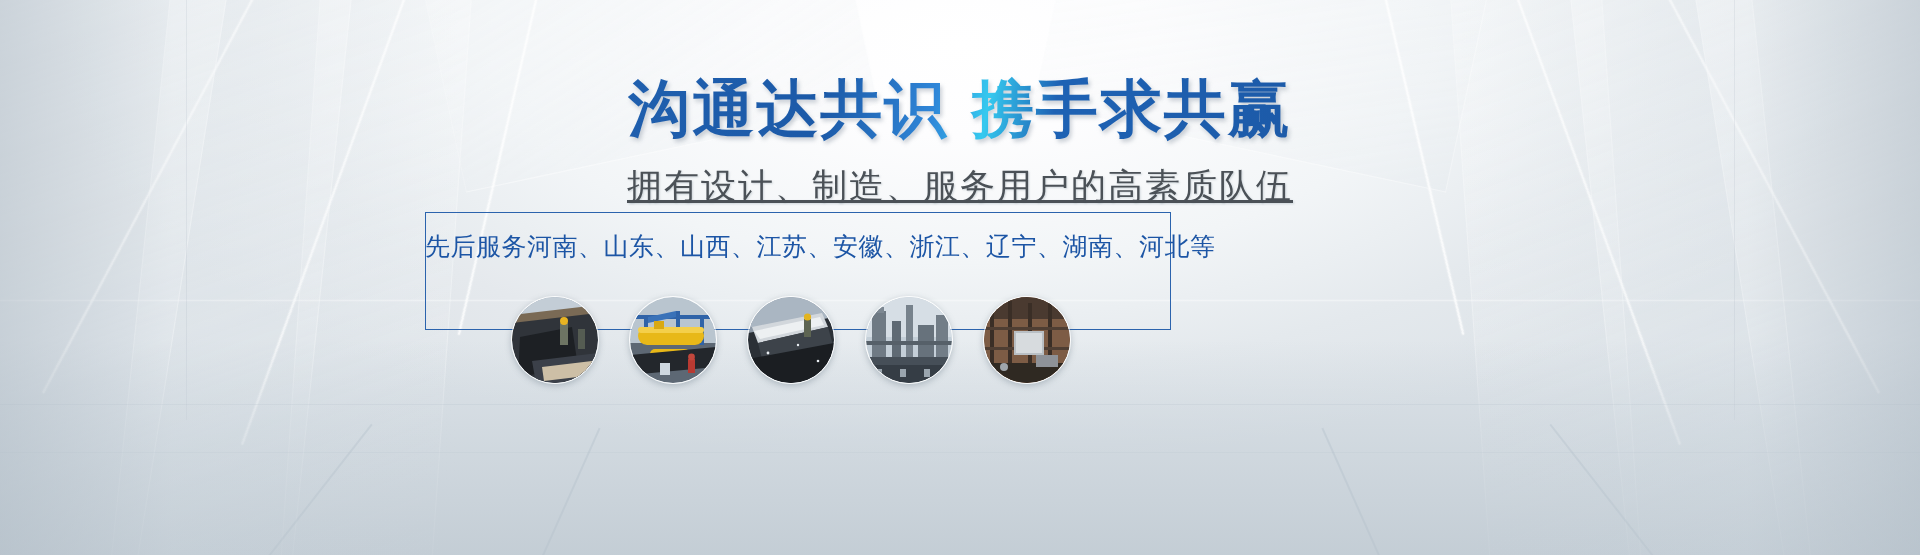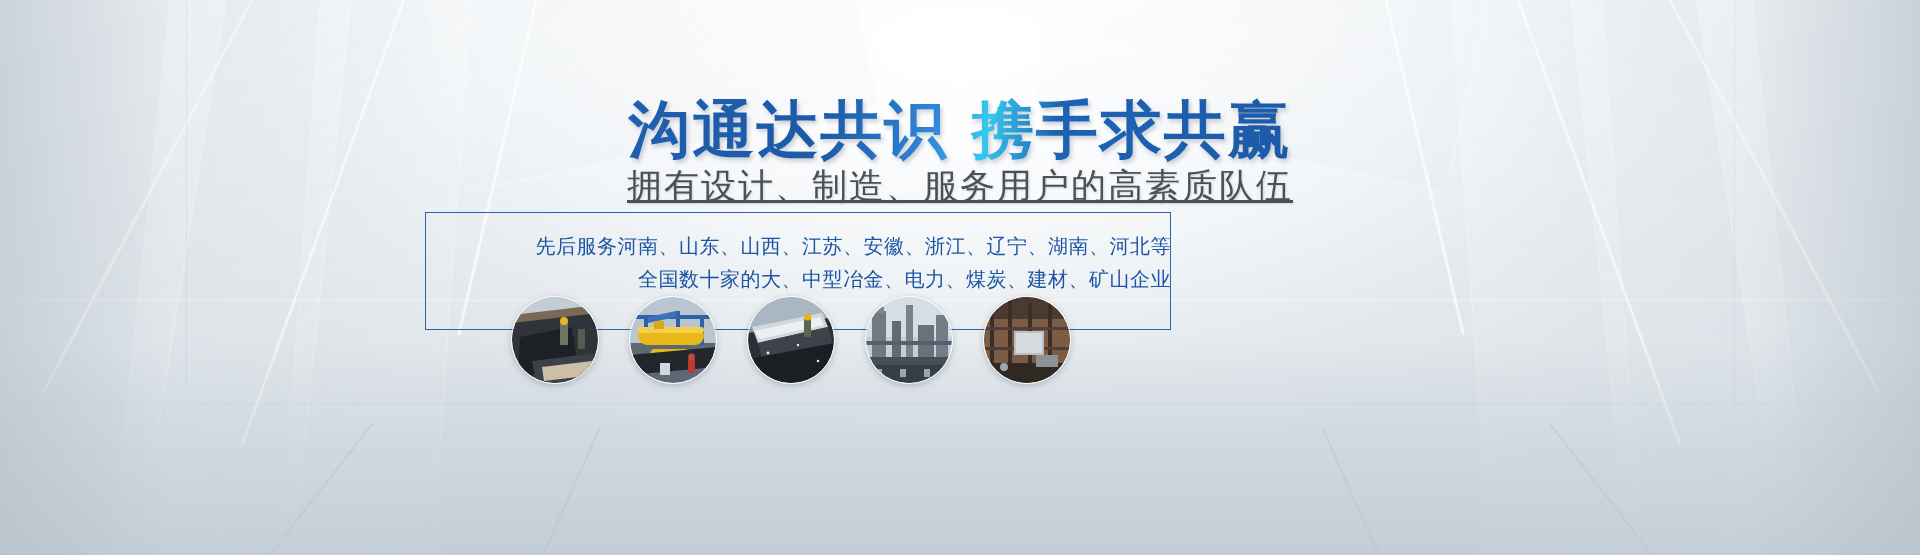--- a/index.html
+++ b/index.html
@@ -37,21 +37,20 @@
     position:absolute;background:rgba(255,255,255,.75);
     box-shadow:0 0 2px rgba(255,255,255,.9);
   }
   .seam-d{position:absolute;background:rgba(163,177,189,.40);}
 
   
   .headline{
     position:absolute;left:0;right:0;top:78px;text-align:center;
     font-size:62px;font-weight:bold;letter-spacing:2px;line-height:1;
     white-space:nowrap;
-    margin-top:21px;
   }
   .headline .seg{
     background:linear-gradient(100deg,#1f5fae 0%,#1c5aa8 30%,#2f86d8 46%,#35c9ef 54%,#1e62b4 64%,#1c5aa8 100%);
     -webkit-background-clip:text;background-clip:text;color:transparent;
     -webkit-text-fill-color:transparent;
     filter:drop-shadow(2px 3px 2px rgba(120,135,150,.38));
   }
   .subtitle{
     position:absolute;left:0;right:0;top:163px;text-align:center;
     font-size:35px;color:#4b5157;letter-spacing:2px;white-space:nowrap;
@@ -60,21 +59,21 @@
   }
 
   
   .frame{
     position:absolute;left:425px;top:212px;width:746px;height:118px;
     border:1.6px solid #2b63ad;box-sizing:border-box;
     background:rgba(255,255,255,.04);
   }
   .frame-lines{
     position:absolute;left:425px;top:230px;width:746px;
-    text-align:right;color:#1c55a5;font-size:20px;line-height:33px;
+    text-align:left;color:#1c55a5;font-size:25px;line-height:33px;
     letter-spacing:.5px;white-space:nowrap;
   }
 
   
   .circles{position:absolute;left:511px;top:296px;width:560px;height:100px;}
   .circ{
     position:absolute;top:0;width:86px;height:86px;border-radius:50%;
     overflow:hidden;border:1.5px solid rgba(255,255,255,.85);
     box-shadow:0 2px 6px rgba(90,105,120,.35);
   }
@@ -128,21 +127,20 @@
 
   <div class="headline">
     <span class="seg">沟通达共识 携手求共赢</span>
   </div>
 
   <div class="subtitle">拥有设计、制造、服务用户的高素质队伍</div>
 
   <div class="frame"></div>
   <div class="frame-lines">
     <div>先后服务河南、山东、山西、江苏、安徽、浙江、辽宁、湖南、河北等</div>
-    <div>全国数十家的大、中型冶金、电力、煤炭、建材、矿山企业</div>
   </div>
 
   <div class="circles">
 
     <div class="circ" style="left:0;">
       <svg viewBox="0 0 86 86" preserveAspectRatio="xMidYMid slice">
         <defs>
             <clipPath id="c1">
               <circle cx="43" cy="43" r="43"></circle>
             </clipPath>

